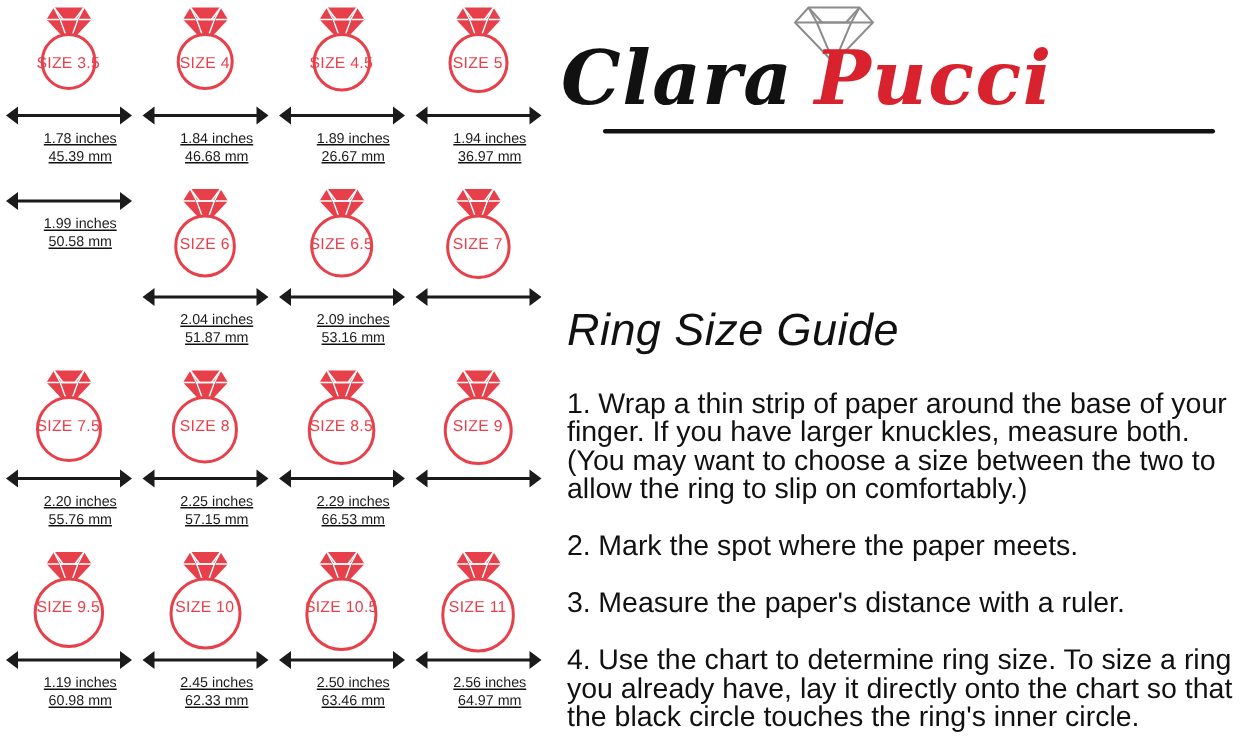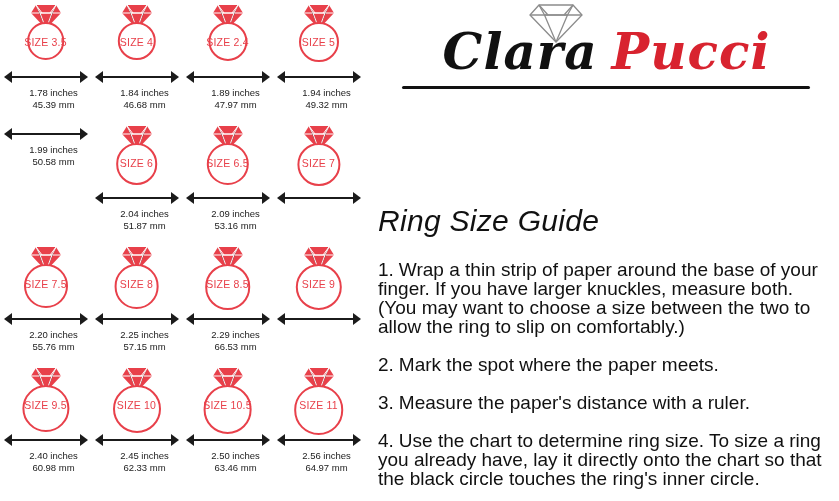--- a/index.html
+++ b/index.html
@@ -16,20 +16,21 @@
     position: relative;
   }
 
   
   #chart-panel {
     position: absolute;
     left: 0;
     top: 0;
     width: 364px;
     height: 398px;
+    text-decoration: underline;
   }
   .chart-grid {
     display: grid;
     grid-template-columns: repeat(4, 91px);
     grid-template-rows: repeat(4, 121px);
     padding-top: 4px;
   }
   .ring-cell {
     position: relative;
     width: 91px;
@@ -124,21 +125,21 @@
     left: 148px;
     top: 2px;
     width: 72px;
     height: 42px;
   }
   .logo-text {
     position: absolute;
     left: 2px;
     top: 22px;
     width: 465px;
-    text-align: center;
+    text-align: left;
     font-family: "DejaVu Serif", serif;
     font-style: italic;
     font-size: 50px;
     font-weight: bold;
     letter-spacing: 1px;
     white-space: nowrap;
   }
   .logo-clara { color: #111111; }
   .logo-pucci { color: #d8232f; margin-left: 14px; }
   .logo-underline {
@@ -235,30 +236,30 @@
               <g stroke="#ffffff" stroke-width="1">
                 <path d="M2 9 L32 9"></path>
                 <path d="M7 1 L11 9 L17 25"></path>
                 <path d="M27 1 L23 9 L17 25"></path>
                 <path d="M11 9 L23 9"></path>
                 <path d="M7 1 L13 9"></path>
                 <path d="M27 1 L21 9"></path>
               </g>
             </svg></span>
           <div class="band" style="width: 39.2px; height: 39.2px;"></div>
-          <div class="size-label">SIZE 2.4</div>
+          <div class="size-label">SIZE 4.5</div>
         </div>
         <div class="arrow-row">
           <span class="arrow-head left"></span>
           <span class="arrow-line"></span>
           <span class="arrow-head right"></span>
         </div>
         <div class="measure">
           <div>1.89 inches</div>
-          <div>47.97 mm</div>
+          <div>26.67 mm</div>
         </div>
       </div>
       <div class="ring-cell">
         <div class="ring-art">
           <span class="gem"><svg viewBox="0 0 34 26" width="34" height="26" aria-hidden="true">
               <path d="M2 9 L17 25 L32 9 L27 1 L7 1 Z" fill="#e8404a"></path>
               <g stroke="#ffffff" stroke-width="1">
                 <path d="M2 9 L32 9"></path>
                 <path d="M7 1 L11 9 L17 25"></path>
                 <path d="M27 1 L23 9 L17 25"></path>
@@ -270,21 +271,21 @@
           <div class="band" style="width: 40px; height: 40px;"></div>
           <div class="size-label">SIZE 5</div>
         </div>
         <div class="arrow-row">
           <span class="arrow-head left"></span>
           <span class="arrow-line"></span>
           <span class="arrow-head right"></span>
         </div>
         <div class="measure">
           <div>1.94 inches</div>
-          <div>49.32 mm</div>
+          <div>36.97 mm</div>
         </div>
       </div>
       <div class="ring-cell">
         <div class="arrow-row">
           <span class="arrow-head left"></span>
           <span class="arrow-line"></span>
           <span class="arrow-head right"></span>
         </div>
         <div class="measure">
           <div>1.99 inches</div>
@@ -480,21 +481,21 @@
             </svg></span>
           <div class="band" style="width: 47.2px; height: 47.2px;"></div>
           <div class="size-label">SIZE 9.5</div>
         </div>
         <div class="arrow-row">
           <span class="arrow-head left"></span>
           <span class="arrow-line"></span>
           <span class="arrow-head right"></span>
         </div>
         <div class="measure">
-          <div>2.40 inches</div>
+          <div>1.19 inches</div>
           <div>60.98 mm</div>
         </div>
       </div>
       <div class="ring-cell">
         <div class="ring-art">
           <span class="gem"><svg viewBox="0 0 34 26" width="34" height="26" aria-hidden="true">
               <path d="M2 9 L17 25 L32 9 L27 1 L7 1 Z" fill="#e8404a"></path>
               <g stroke="#ffffff" stroke-width="1">
                 <path d="M2 9 L32 9"></path>
                 <path d="M7 1 L11 9 L17 25"></path>

